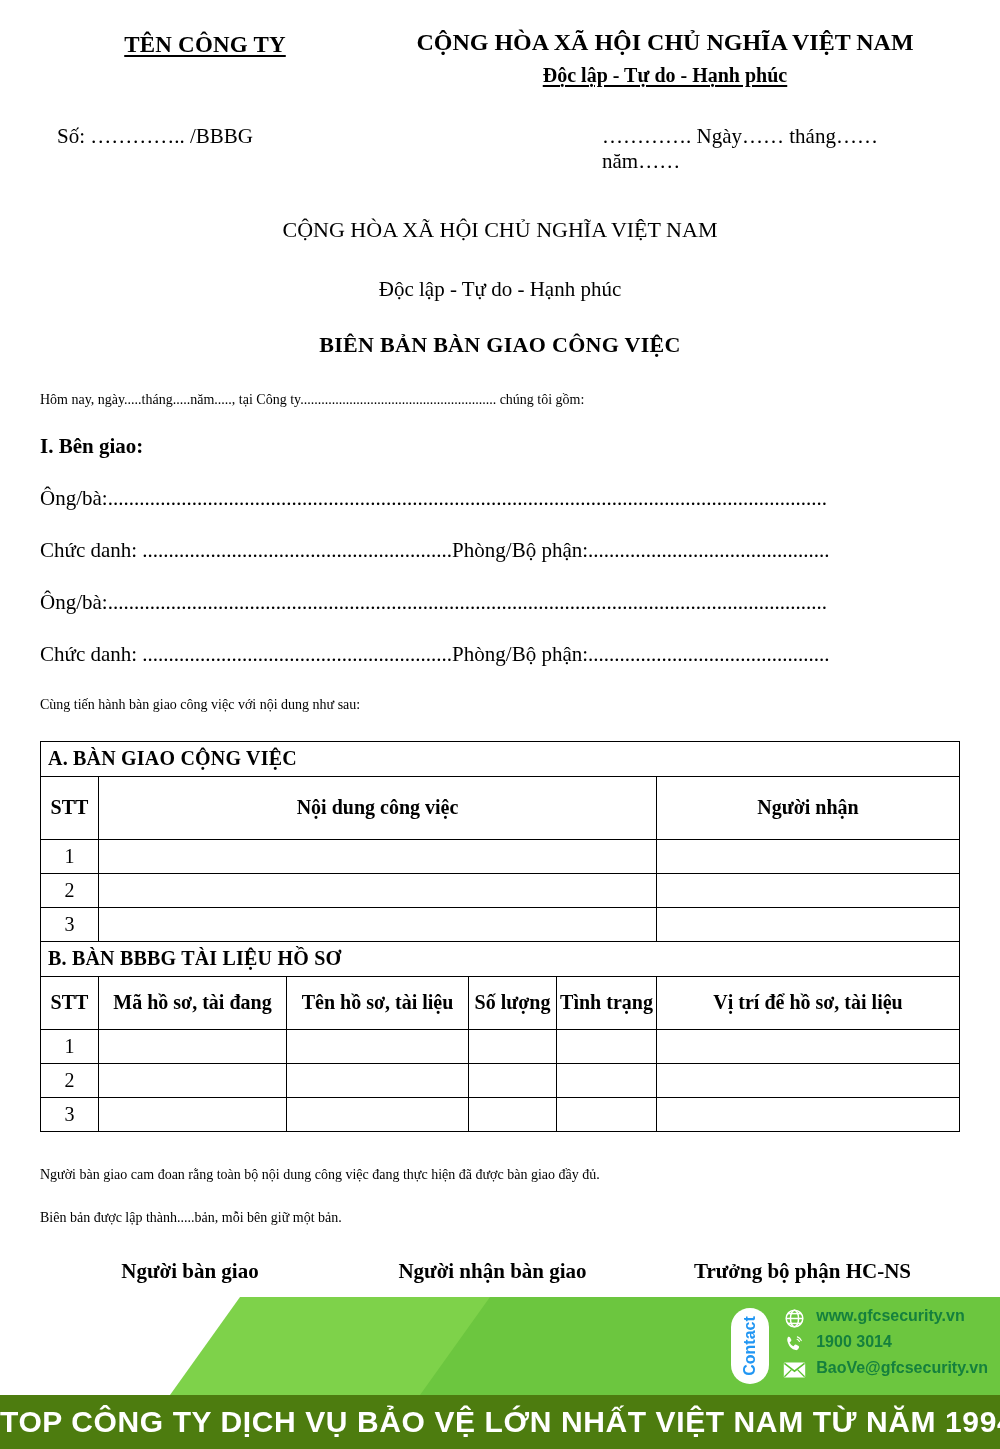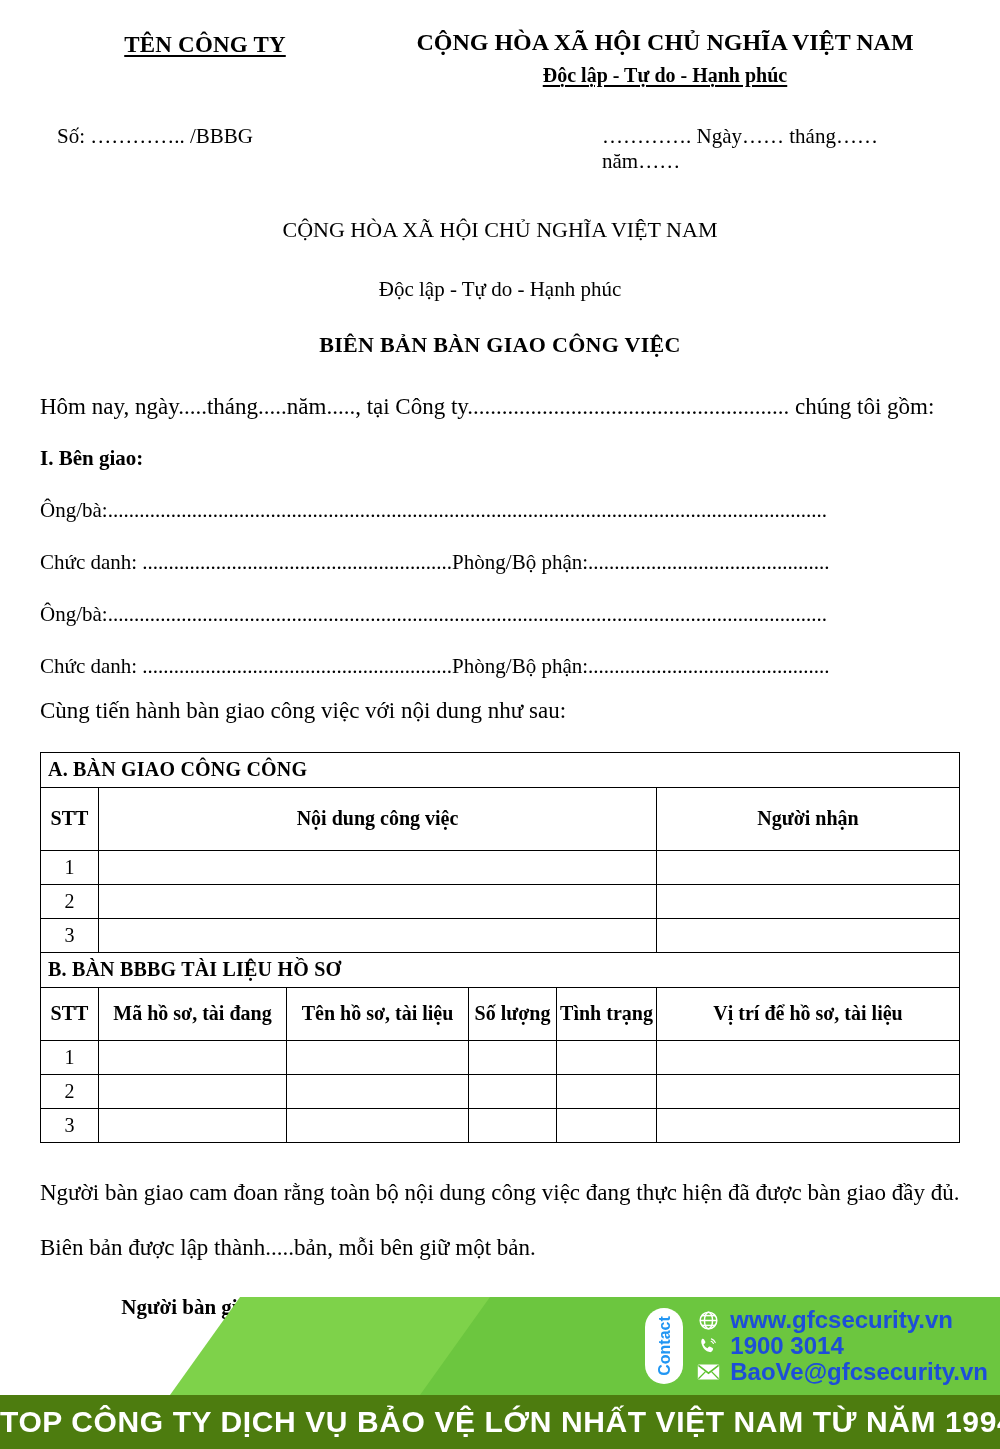--- a/index.html
+++ b/index.html
@@ -95,38 +95,38 @@
   }
   .doc-title {
     font-size: 22px;
     font-weight: bold;
     margin-top: 30px;
     letter-spacing: .3px;
   }
 
   
   .para {
-    font-size: 23px;
+    font-size: 14px;
     line-height: 1.35;
     margin-top: 27px;
     text-align: left;
   }
   .para.intro { margin-top: 33px; }
   .section-head {
     font-size: 21px;
     font-weight: bold;
     margin-top: 24px;
   }
   .field-line {
     font-size: 21px;
     margin-top: 27px;
     white-space: nowrap;
     overflow: hidden;
   }
-  .para.note { margin-top: 16px; }
+  .para.note { margin-top: 29px; }
 
   
   .tbl {
     width: 100%;
     border-collapse: collapse;
     margin-top: 26px;
     table-layout: fixed;
   }
   .tbl td, .tbl th {
     border: 1.6px solid #000;
@@ -231,25 +231,24 @@
     font-weight: bold;
     font-size: 16px;
     white-space: nowrap;
   }
   .contact-lines {
     z-index: 3;
     padding-right: 12px;
   }
   .cline {
     display: flex;
-    align-items: center;
     height: 26px;
-    color: #1d4ed8;
+    color: #15803d;
     font-family: "Liberation Sans", sans-serif;
-    font-size: 24px;
+    font-size: 16px;
     font-weight: bold;
   }
   .cicon {
     width: 26px;
     height: 22px;
     margin-right: 9px;
     display: flex;
     align-items: center;
     justify-content: center;
   }
@@ -297,21 +296,21 @@
       <col style="width:58px">
       <col style="width:188px">
       <col style="width:182px">
       <col style="width:88px">
       <col style="width:100px">
       <col>
     </colgroup>
     <tbody>
 
       <tr>
-        <td class="band" colspan="6">A. BÀN GIAO CÔNG CÔNG</td>
+        <td class="band" colspan="6">A. BÀN GIAO CỘNG VIỆC</td>
       </tr>
 
       <tr>
         <td class="col-head tall">STT</td>
         <td class="col-head tall" colspan="4">Nội dung công việc</td>
         <td class="col-head tall">Người nhận</td>
       </tr>
 
       <tr>
         <td class="cell-num">1</td>

